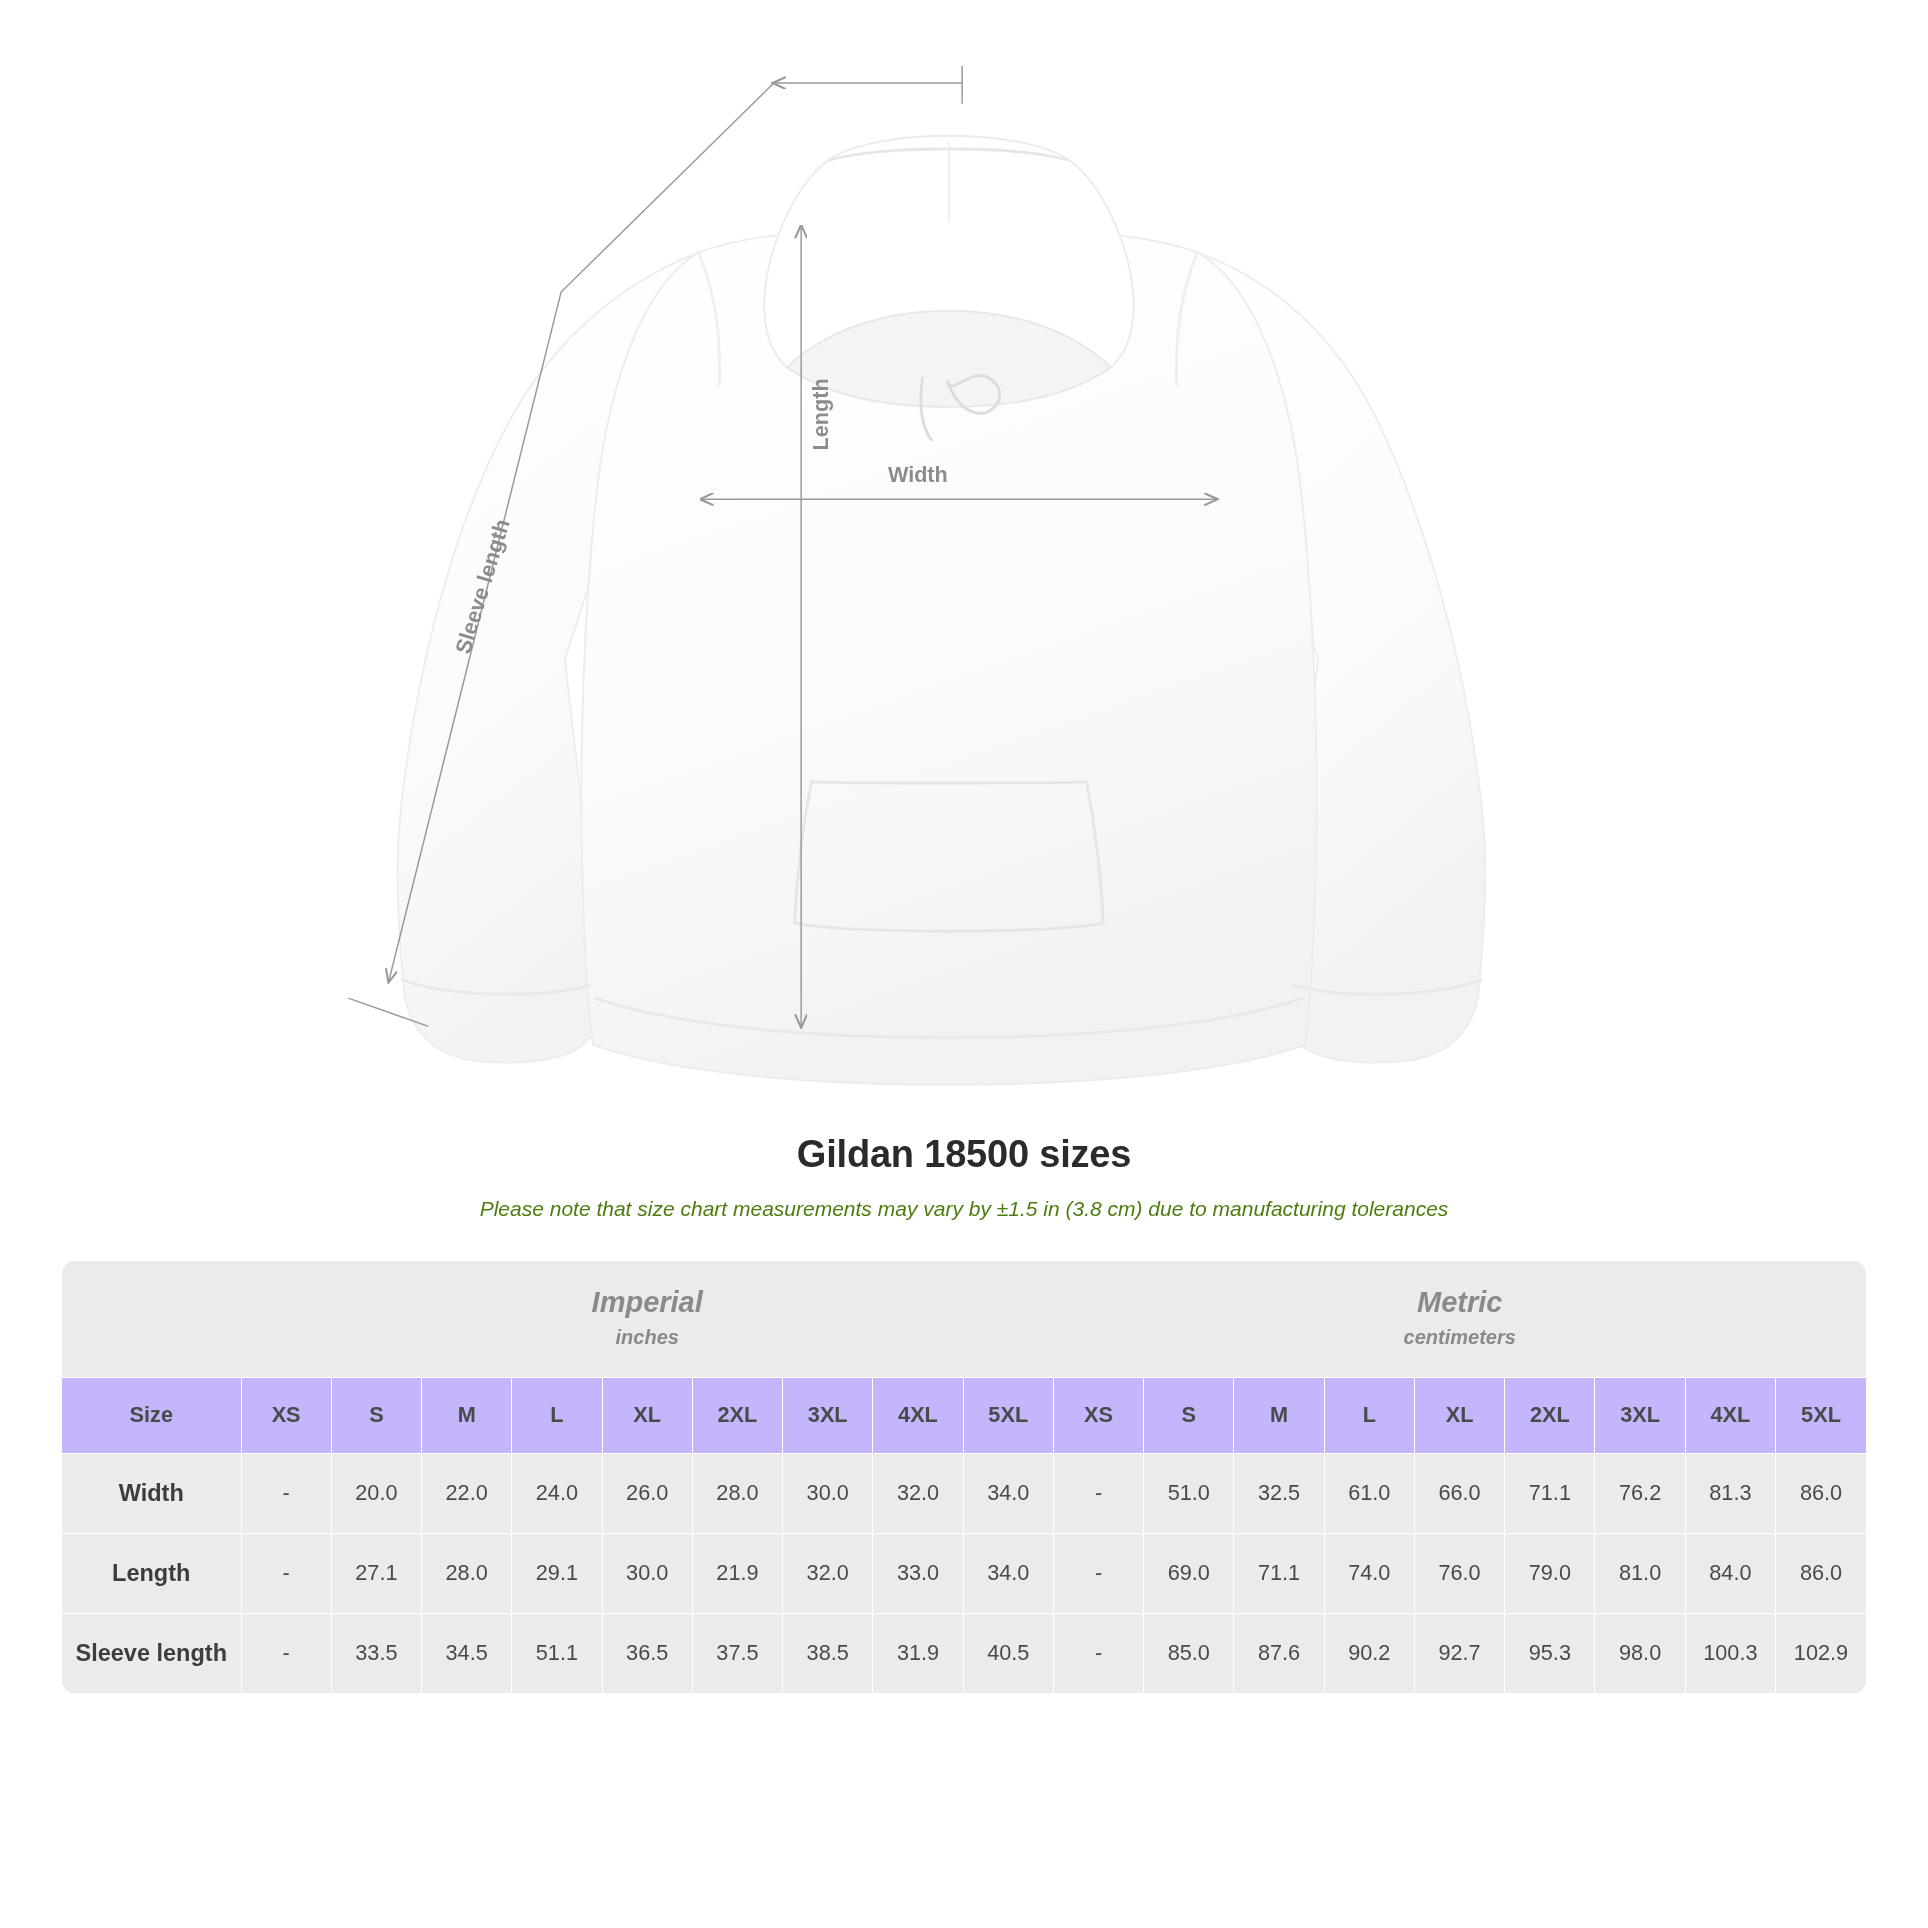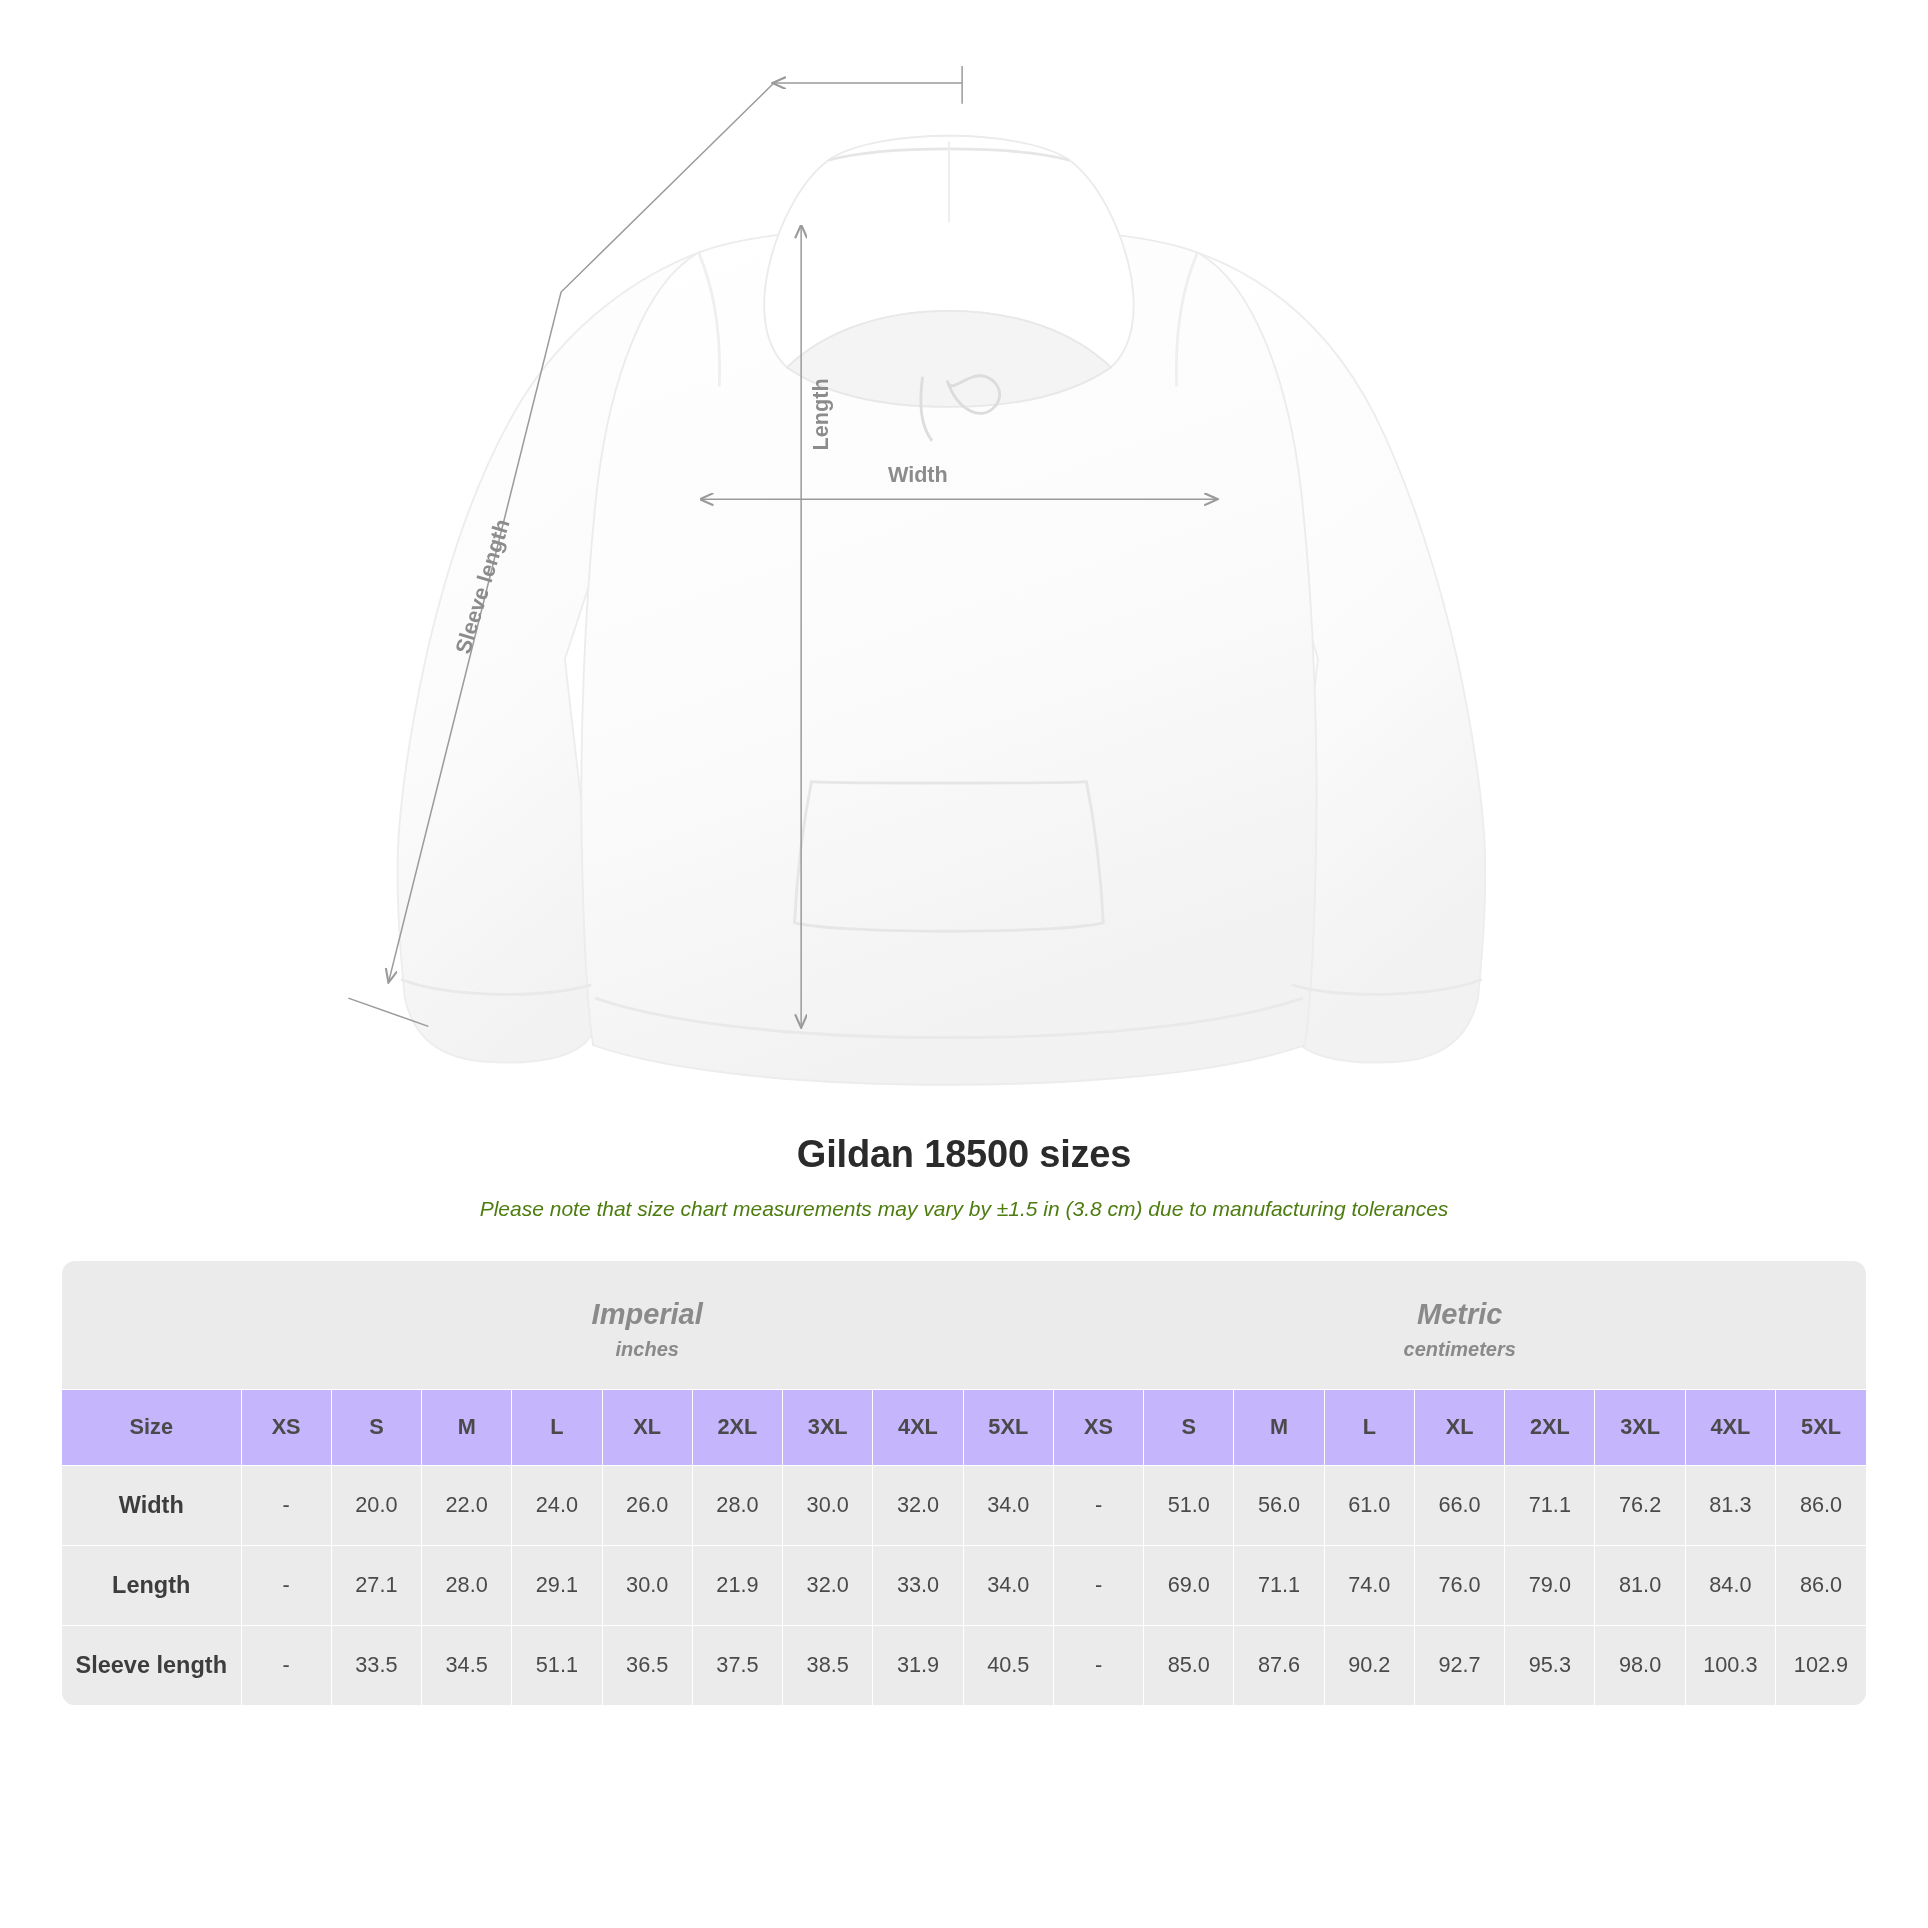--- a/index.html
+++ b/index.html
@@ -55,21 +55,20 @@
   .table-wrap {
     margin: 40px 62px 0 62px;
     border-radius: 13px;
     overflow: hidden;
     background: #ebebeb;
   }
   table.size-table {
     width: 100%;
     border-collapse: collapse;
     table-layout: fixed;
-    margin-top: 12px;
   }
   table.size-table th,
   table.size-table td {
     text-align: center;
     vertical-align: middle;
     font-size: 21.7px;
     color: #4a4a4a;
   }
   
   .unit-row th {
@@ -265,21 +264,21 @@
           <td>20.0</td>
           <td>22.0</td>
           <td>24.0</td>
           <td>26.0</td>
           <td>28.0</td>
           <td>30.0</td>
           <td>32.0</td>
           <td>34.0</td>
           <td>-</td>
           <td>51.0</td>
-          <td>56.0</td>
+          <td>32.5</td>
           <td>61.0</td>
           <td>66.0</td>
           <td>71.1</td>
           <td>76.2</td>
           <td>81.3</td>
           <td>86.0</td>
         </tr>
 
         <tr class="body-row">
           <td>Length</td>

